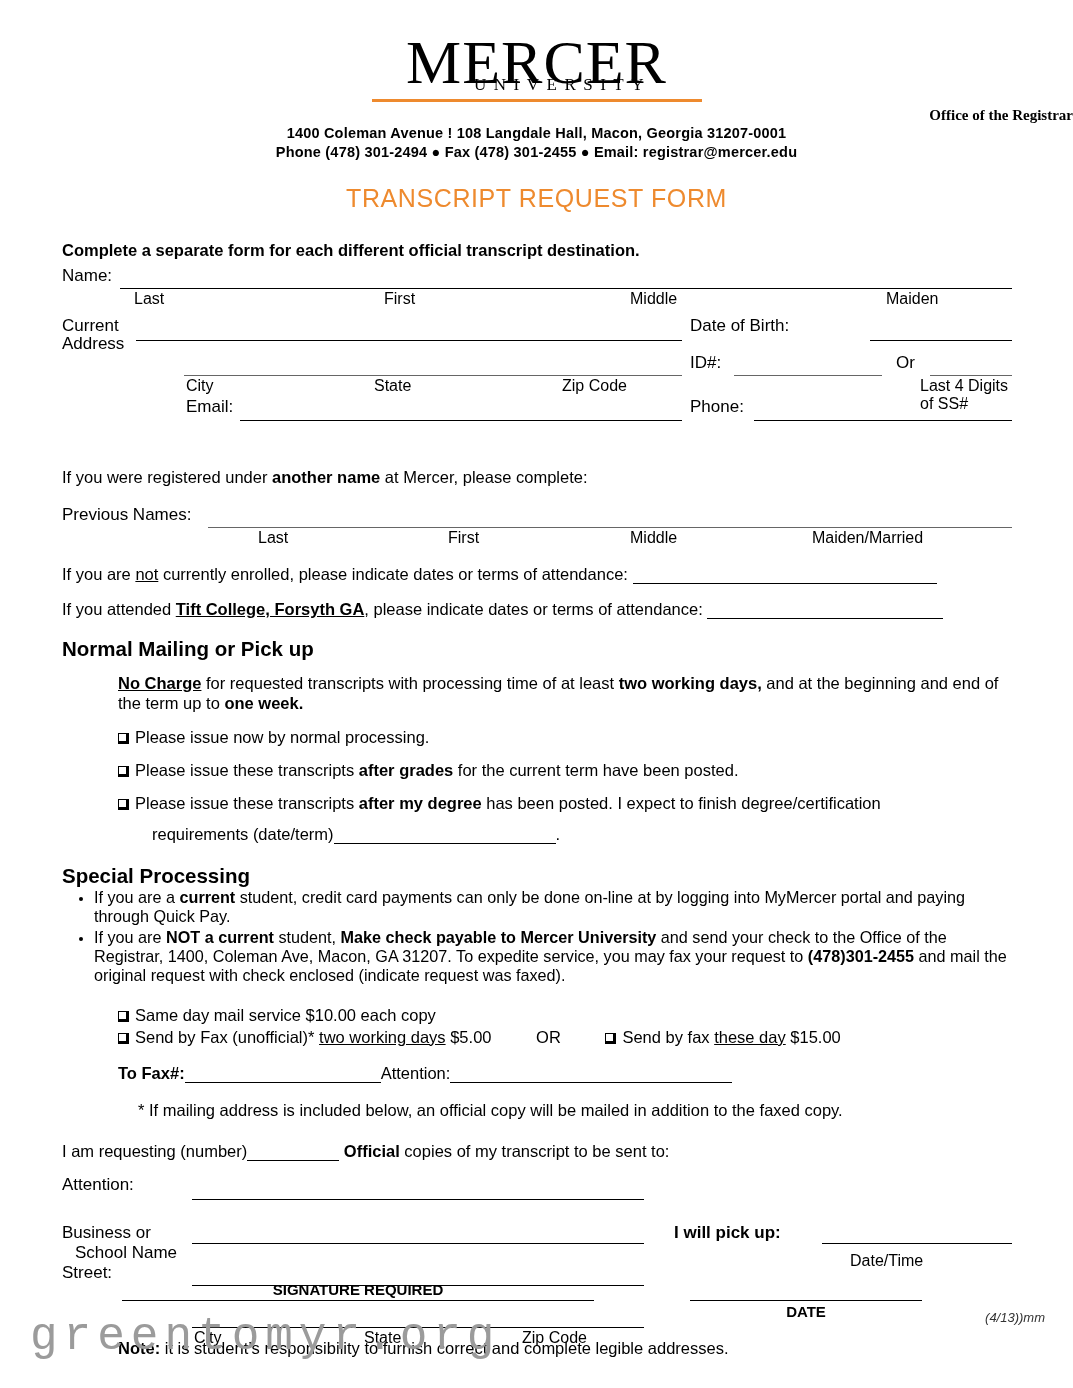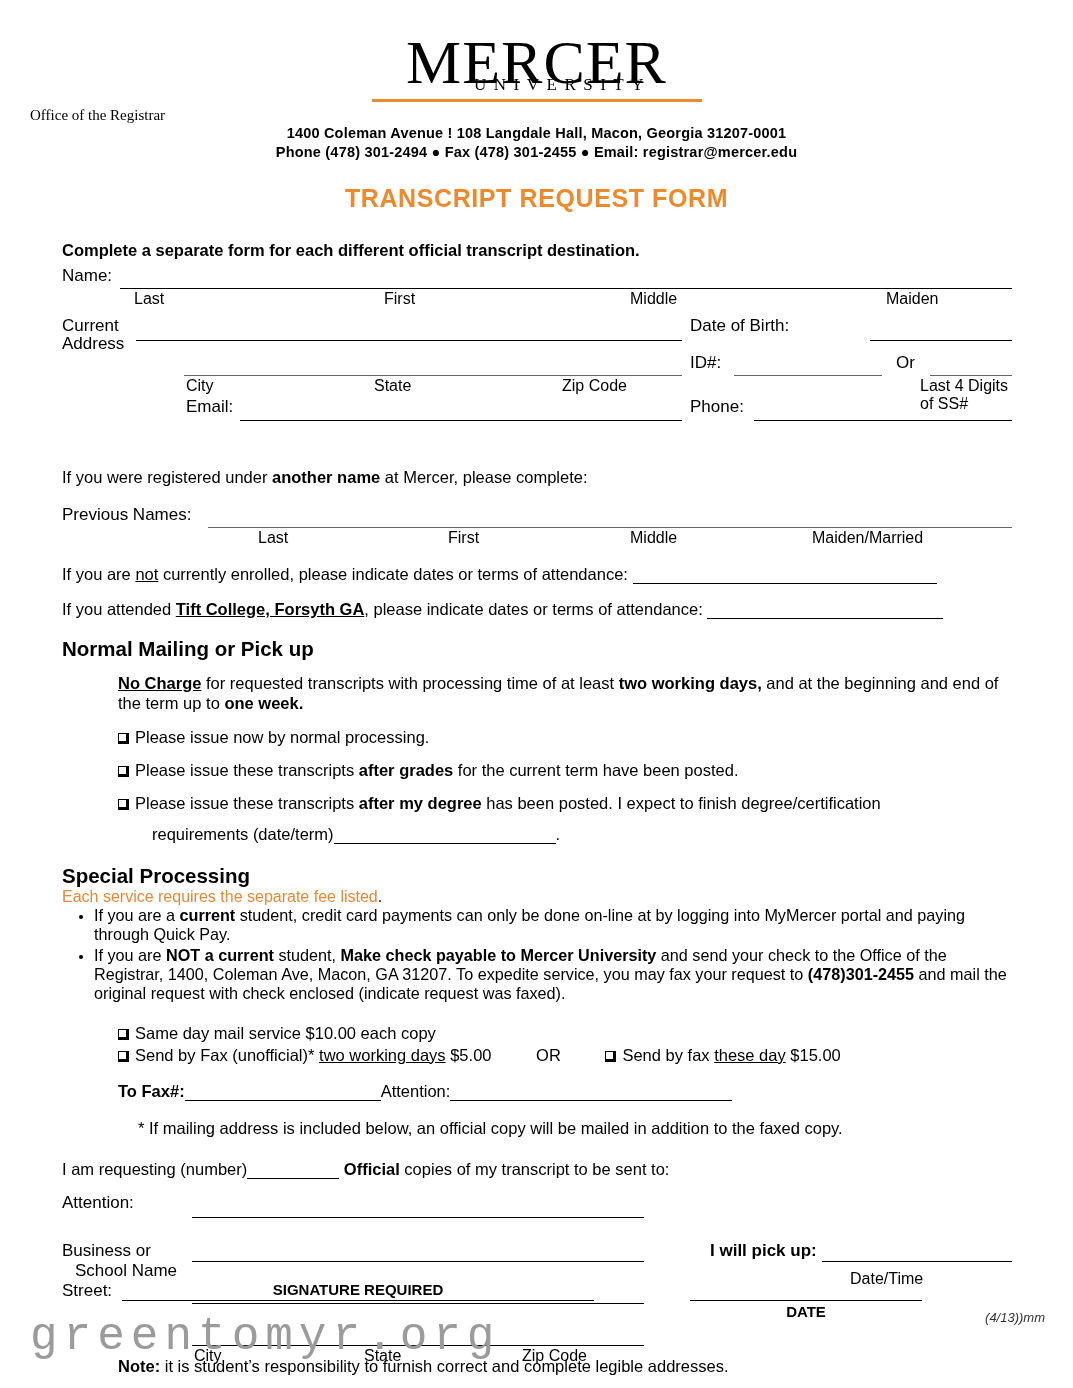--- a/index.html
+++ b/index.html
@@ -31,35 +31,35 @@
     letter-spacing:7.5px;
     margin-top:-14px;
     padding-left:52px;
   }
   .logo-rule {
     width:330px; height:3px; background:#E08A33;
     margin:5px auto 0 auto;
   }
   .office-line {
     font-family:"Liberation Serif", serif;
-    font-weight:normal;
+    font-weight:bold;
     font-size:15px;
-    text-align:left;
+    text-align:right;
     margin-top:5px;
     margin-left:30px;
   }
   .addr-line {
     font-size:14.5px; font-weight:bold; text-align:center;
     letter-spacing:0.2px; line-height:1.3;
   }
   .form-title {
     text-align:center;
     color:#EE8A2E;
     font-size:25px;
-    font-weight:bold;
+    font-weight:normal;
     letter-spacing:0.6px;
     margin-top:22px;
   }
 
   
   .body-area { padding:0 62px 0 62px; }
   .intro {
     font-size:16.5px; font-weight:bold; margin-top:28px;
   }
   .ln { border-bottom:1.6px solid #000; display:inline-block; vertical-align:bottom; height:1.1em; }
@@ -212,23 +212,20 @@
     </div>
 
     <div class="indent1 cbline" style="margin-bottom:2px;">
       <span class="chkbox"></span><span>Please issue these transcripts </span><b>after my degree</b><span> has been posted.  I expect to finish degree/certification</span>
     </div>
     <div class="indent2 t" style="padding-left:90px; margin-top:12px;">
       <span>requirements (date/term)</span><span class="ln" style="width:222px;"></span><span>.</span>
     </div>
 
     <h2 class="sec" style="margin-top:20px; margin-bottom:0;">Special Processing</h2>
-    <div class="orange-note">
-      <span>Each service requires the separate fee listed</span><span class="blk">.</span>
-    </div>
 
     <ul class="bul">
       <li>
         <span>If you are a </span><b>current</b><span> student, credit card payments can only be done on-line at by logging into MyMercer portal and paying through Quick Pay.</span>
       </li>
       <li>
         <span>If you are </span><b>NOT a current</b><span> student, </span><b>Make check payable to Mercer University</b><span> and send your check to the Office of the Registrar, 1400, Coleman Ave, Macon, GA 31207.  To expedite service, you may fax your request to </span><b>(478)301-2455</b><span> and mail the original request with check enclosed (indicate request was faxed).</span>
       </li>
     </ul>
 
@@ -262,21 +259,21 @@
       <div class="absline" style="left:130px; top:68px; width:452px;"></div>
 
       <div class="cap" style="left:0px; top:88px; font-size:17px;">Street:</div>
       <div class="absline" style="left:130px; top:110px; width:452px;"></div>
 
       <div class="absline" style="left:130px; top:152px; width:452px;"></div>
       <div class="cap" style="left:132px; top:154px;">City</div>
       <div class="cap" style="left:302px; top:154px;">State</div>
       <div class="cap" style="left:460px; top:154px;">Zip Code</div>
 
-      <div class="cap tb" style="left:648px; top:48px; font-size:17px;">I will pick up:</div>
+      <div class="cap tb" style="left:612px; top:48px; font-size:17px;">I will pick up:</div>
       <div class="absline" style="left:760px; top:68px; width:190px;"></div>
       <div class="cap" style="left:788px; top:70px;margin-top:7px;">Date/Time</div>
     </div>
 
     <div class="note-line" style="padding-left:56px; margin-top:-4px;">
       <b>Note:</b><span> it is student’s responsibility to furnish correct and complete legible addresses.</span>
     </div>
 
   </div>
 

